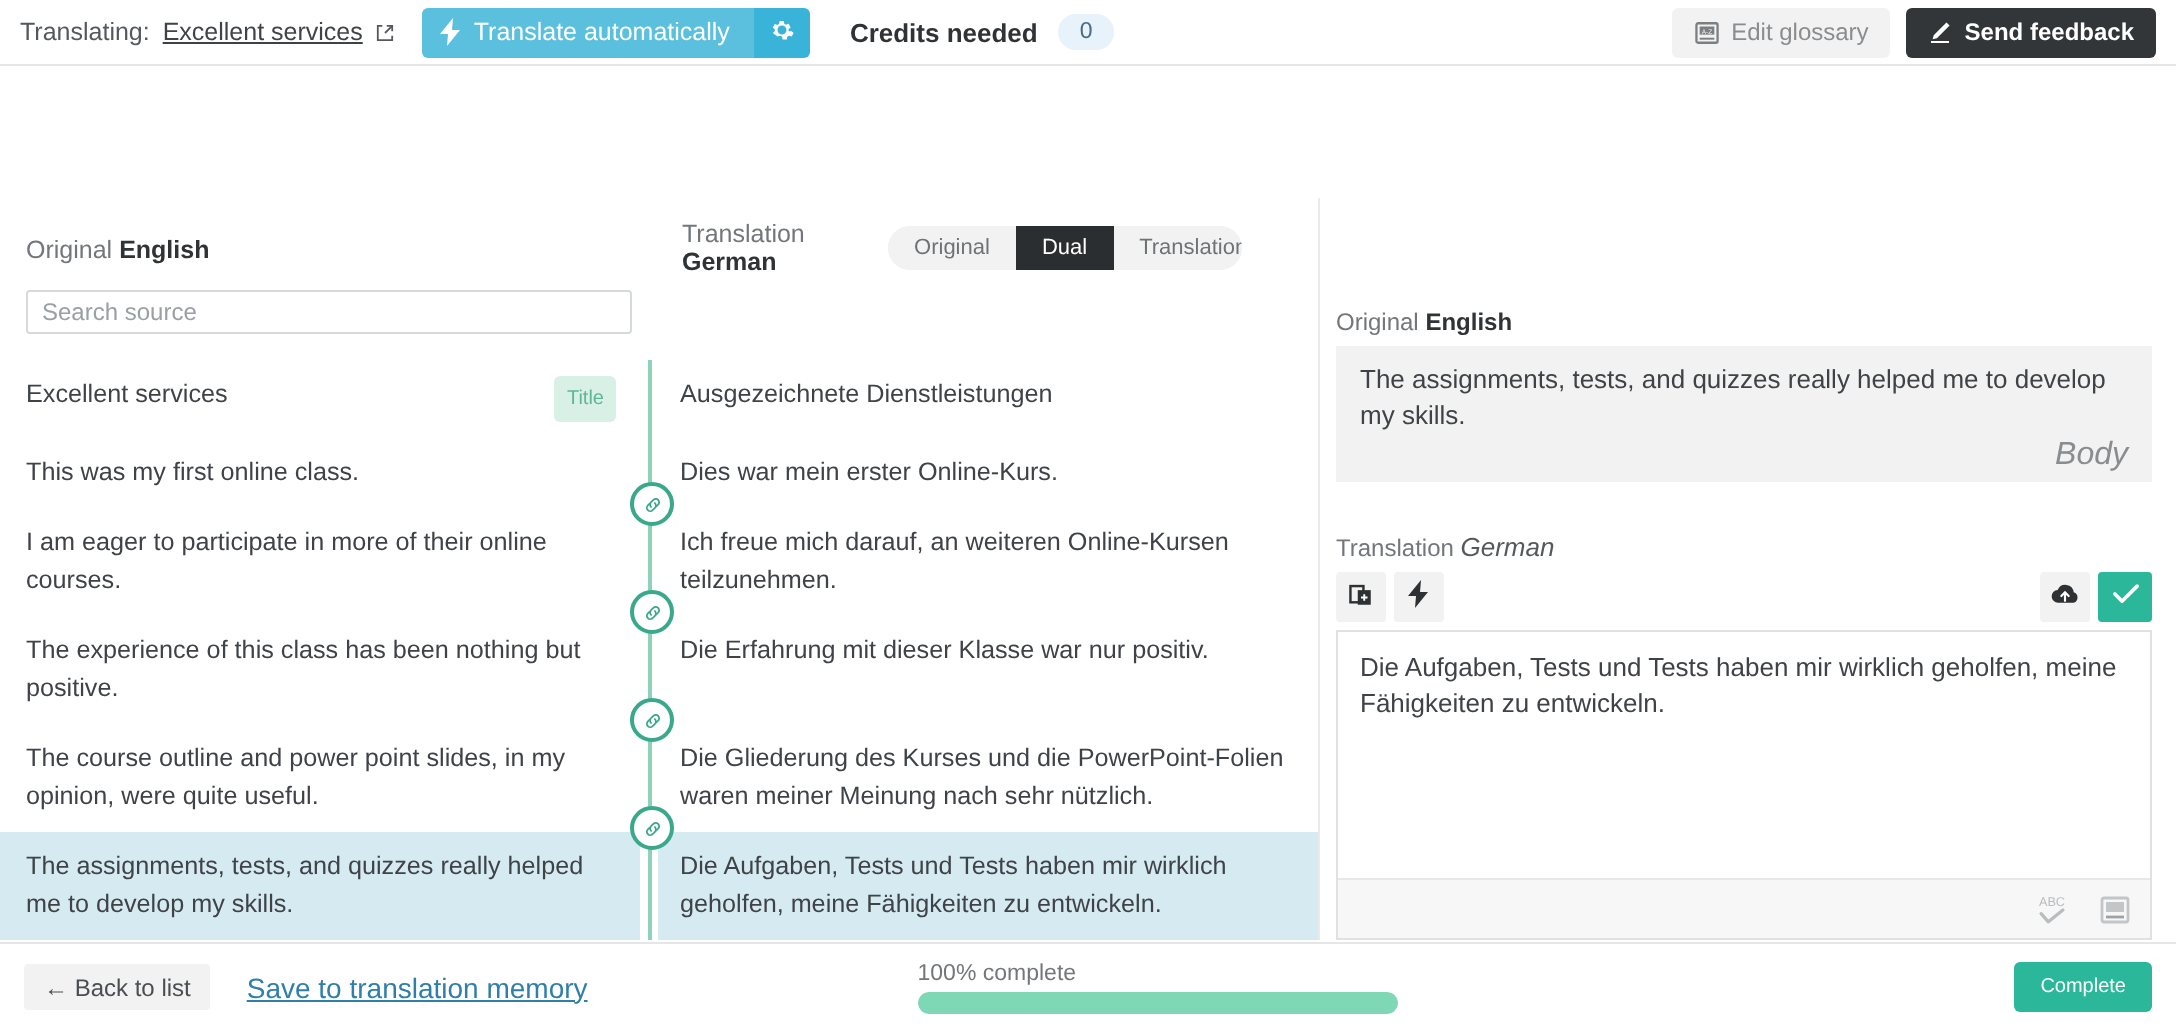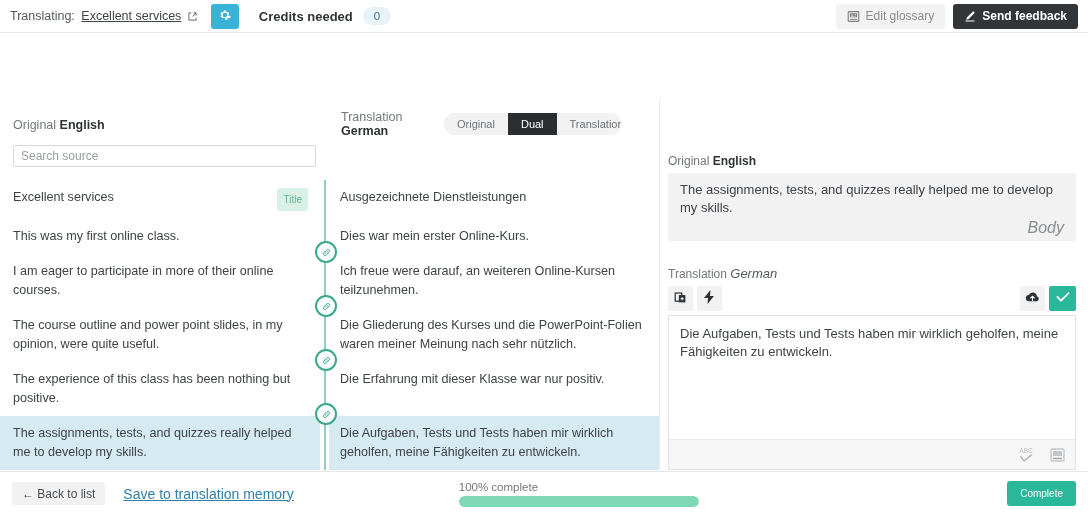--- a/index.html
+++ b/index.html
@@ -456,20 +456,28 @@
     <span class="ext-icon">
       <svg width="9" height="9" viewBox="0 0 10 10">
           <path d="M3.5 1H1v8h8V6.5" fill="none" stroke="#55595d" stroke-width="1"></path>
           <path d="M6 1h3v3" fill="none" stroke="#55595d" stroke-width="1"></path>
           <path d="M9 1L5 5" stroke="#55595d" stroke-width="1"></path>
         </svg>
     </span>
   </span>
 
   <div class="translate-auto">
+    <div class="translate-auto-main">
+      <span class="bolt-icon">
+        <svg width="11" height="14" viewBox="0 0 11 14">
+            <path d="M6.5 0L0 8h4l-.5 6L10 6H6z" fill="#ffffff"></path>
+          </svg>
+      </span>
+      <span>Translate automatically</span>
+    </div>
     <div class="translate-auto-gear">
       <span>
         <svg width="12" height="12" viewBox="0 0 16 16">
             <path fill="#ffffff" d="M8 5a3 3 0 100 6 3 3 0 000-6zm6.4 3.9l1.4 1.1-1.4 2.4-1.7-.6a5.8 5.8 0 01-1.2.7l-.3 1.8h-2.8l-.3-1.8a5.8 5.8 0 01-1.2-.7l-1.7.6L1.8 10l1.4-1.1a5.6 5.6 0 010-1.4L1.8 6.4 3.2 4l1.7.6a5.8 5.8 0 011.2-.7L6.4 2h2.8l.3 1.8c.43.18.83.42 1.2.7l1.7-.6 1.4 2.4-1.4 1.1a5.6 5.6 0 010 1.5z"></path>
           </svg>
       </span>
     </div>
   </div>
 
   <div class="credits">
@@ -560,51 +568,51 @@
           <span class="src-text">I am eager to participate in more of their online courses.</span>
         </div>
         <div class="divider-cell">
           <div class="link-node">
             <svg width="9" height="9" viewBox="0 0 14 14">
                 <path d="M5.5 8.5a2.6 2.6 0 010-3.7l1.8-1.8a2.6 2.6 0 013.7 3.7L9.6 8" fill="none" stroke="#3aa98b" stroke-width="1.4" stroke-linecap="round"></path>
                 <path d="M8.5 5.5a2.6 2.6 0 010 3.7l-1.8 1.8a2.6 2.6 0 01-3.7-3.7L4.4 6" fill="none" stroke="#3aa98b" stroke-width="1.4" stroke-linecap="round"></path>
               </svg>
           </div>
         </div>
-        <div class="tgt-cell">Ich freue were darauf, an weiteren Online-Kursen teilzunehmen.</div>
+        <div class="tgt-cell">Ich freue mich darauf, an weiteren Online-Kursen teilzunehmen.</div>
       </div>
 
       <div class="seg-row">
         <div class="src-cell">
-          <span class="src-text">The course outline and power point slides, in my opinion, were quite useful.</span>
+          <span class="src-text">The experience of this class has been nothing but positive.</span>
         </div>
         <div class="divider-cell">
           <div class="link-node">
             <svg width="9" height="9" viewBox="0 0 14 14">
                 <path d="M5.5 8.5a2.6 2.6 0 010-3.7l1.8-1.8a2.6 2.6 0 013.7 3.7L9.6 8" fill="none" stroke="#3aa98b" stroke-width="1.4" stroke-linecap="round"></path>
                 <path d="M8.5 5.5a2.6 2.6 0 010 3.7l-1.8 1.8a2.6 2.6 0 01-3.7-3.7L4.4 6" fill="none" stroke="#3aa98b" stroke-width="1.4" stroke-linecap="round"></path>
               </svg>
           </div>
         </div>
-        <div class="tgt-cell">Die Gliederung des Kurses und die PowerPoint-Folien waren meiner Meinung nach sehr nützlich.</div>
+        <div class="tgt-cell">Die Erfahrung mit dieser Klasse war nur positiv.</div>
       </div>
 
       <div class="seg-row">
         <div class="src-cell">
-          <span class="src-text">The experience of this class has been nothing but positive.</span>
+          <span class="src-text">The course outline and power point slides, in my opinion, were quite useful.</span>
         </div>
         <div class="divider-cell">
           <div class="link-node">
             <svg width="9" height="9" viewBox="0 0 14 14">
                 <path d="M5.5 8.5a2.6 2.6 0 010-3.7l1.8-1.8a2.6 2.6 0 013.7 3.7L9.6 8" fill="none" stroke="#3aa98b" stroke-width="1.4" stroke-linecap="round"></path>
                 <path d="M8.5 5.5a2.6 2.6 0 010 3.7l-1.8 1.8a2.6 2.6 0 01-3.7-3.7L4.4 6" fill="none" stroke="#3aa98b" stroke-width="1.4" stroke-linecap="round"></path>
               </svg>
           </div>
         </div>
-        <div class="tgt-cell">Die Erfahrung mit dieser Klasse war nur positiv.</div>
+        <div class="tgt-cell">Die Gliederung des Kurses und die PowerPoint-Folien waren meiner Meinung nach sehr nützlich.</div>
       </div>
 
       <div class="seg-row selected">
         <div class="src-cell">
           <span class="src-text">The assignments, tests, and quizzes really helped me to develop my skills.</span>
         </div>
         <div class="divider-cell"></div>
         <div class="tgt-cell">Die Aufgaben, Tests und Tests haben mir wirklich geholfen, meine Fähigkeiten zu entwickeln.</div>
       </div>
 

